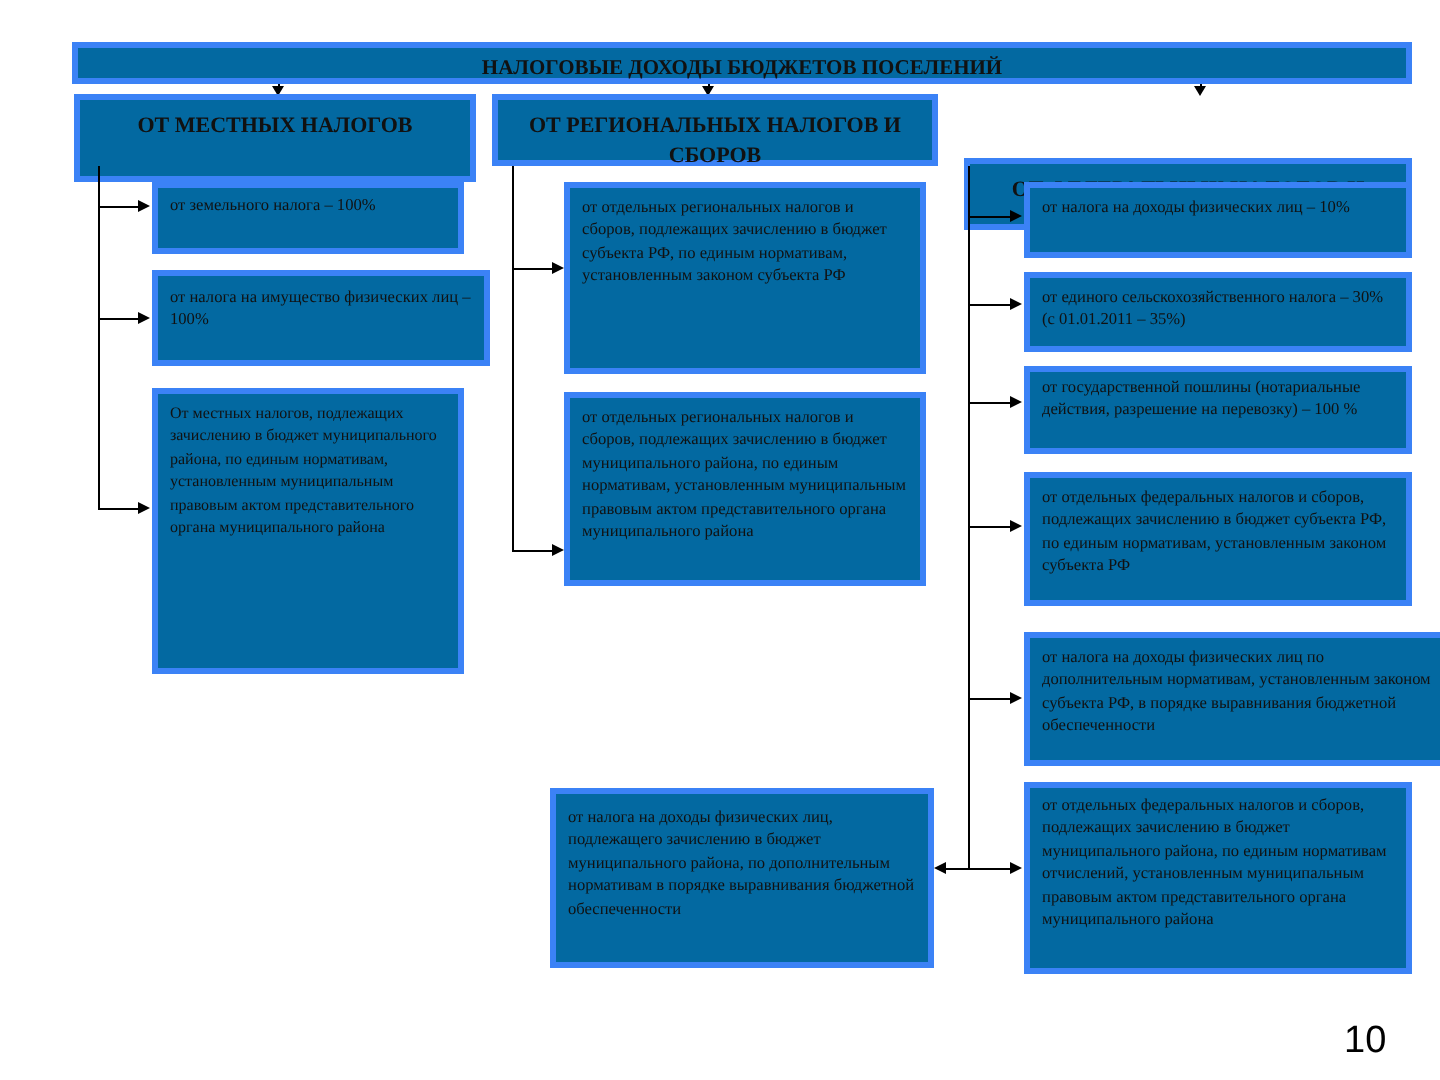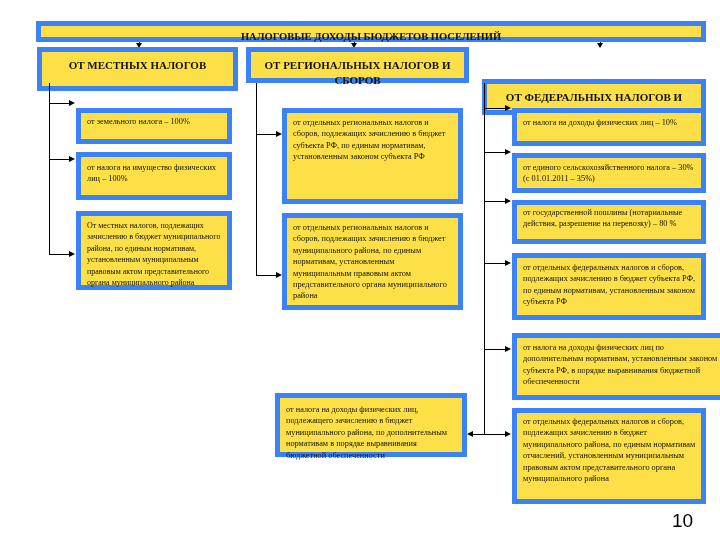--- a/index.html
+++ b/index.html
@@ -4,32 +4,32 @@
 <style>
   html, body { margin: 0; padding: 0; }
   body {
     width: 720px; height: 540px; position: relative; overflow: hidden;
     background: #ffffff;
     font-family: "Liberation Serif", "DejaVu Serif", serif;
     color: #111111;
   }
   .box {
     position: absolute; box-sizing: border-box;
-    border: 5px solid #3b82f6; background: #fde047;
+    border: 3px solid #3b82f6; background: #0369a1;
   }
   .title-box {
     text-align: center; font-weight: bold; font-size: 10.5px; line-height: 14px;
     padding-top: 4px;
   }
   .head-box {
     text-align: center; font-weight: bold; font-size: 11px; line-height: 15px;
     padding: 6px 4px 0 4px;
   }
   .leaf-box {
-    font-size: 8.3px; line-height: 11.4px; padding: 3px 5px 3px 6px; margin-top: 17px;
+    font-size: 8.3px; line-height: 11.4px; padding: 3px 5px 3px 6px;
   }
   .line { position: absolute; background: #000; }
   .v { width: 1px; }
   .h { height: 1px; }
   .arrow-r, .arrow-l, .arrow-d {
     position: absolute; width: 0; height: 0;
   }
   .arrow-r { border-top: 3px solid transparent; border-bottom: 3px solid transparent; border-left: 6px solid #000; }
   .arrow-l { border-top: 3px solid transparent; border-bottom: 3px solid transparent; border-right: 6px solid #000; }
   .arrow-d { border-left: 3px solid transparent; border-right: 3px solid transparent; border-top: 5px solid #000; }
@@ -66,66 +66,66 @@
 <div class="line v" style="left:49px; top:83px; height:171px;"></div>
 
 <div class="line h" style="left:49px; top:103px; width:20px;"></div>
 <div class="arrow-r" style="left:69px; top:100px;"></div>
 <div class="box leaf-box" style="left:76px; top:91px; width:156px; height:36px;">
   <span>от земельного налога – 100%</span>
 </div>
 
 <div class="line h" style="left:49px; top:159px; width:20px;"></div>
 <div class="arrow-r" style="left:69px; top:156px;"></div>
-<div class="box leaf-box" style="left:76px; top:135px; width:156px; height:48px; padding-top:5px;">
+<div class="box leaf-box" style="left:76px; top:135px; width:169px; height:48px; padding-top:5px;">
   <span>от налога на имущество физических лиц – 100%</span>
 </div>
 
 <div class="line h" style="left:49px; top:254px; width:20px;"></div>
 <div class="arrow-r" style="left:69px; top:251px;"></div>
-<div class="box leaf-box" style="left:76px; top:194px; width:156px; height:79px; padding-top:4px; font-size:8px;">
+<div class="box leaf-box" style="left:76px; top:194px; width:156px; height:143px; padding-top:4px; font-size:8px;">
   <span>От местных налогов, подлежащих зачислению в бюджет муниципального района, по единым нормативам, установленным муниципальным правовым актом представительного органа муниципального района</span>
 </div>
 
 <div class="line v" style="left:256px; top:83px; height:192px;"></div>
 
 <div class="line h" style="left:256px; top:134px; width:20px;"></div>
 <div class="arrow-r" style="left:276px; top:131px;"></div>
 <div class="box leaf-box" style="left:282px; top:91px; width:181px; height:96px; padding-top:4px;">
   <span>от отдельных региональных налогов и сборов, подлежащих зачислению в бюджет субъекта РФ, по единым нормативам, установленным законом субъекта РФ</span>
 </div>
 
 <div class="line h" style="left:256px; top:275px; width:20px;"></div>
 <div class="arrow-r" style="left:276px; top:272px;"></div>
 <div class="box leaf-box" style="left:282px; top:196px; width:181px; height:97px; padding-top:4px;">
   <span>от отдельных региональных налогов и сборов, подлежащих зачислению в бюджет муниципального района, по единым нормативам, установленным муниципальным правовым актом представительного органа муниципального района</span>
 </div>
 
-<div class="box leaf-box" style="left:275px; top:376px; width:192px; height:64px; padding-top:6px;">
+<div class="box leaf-box" style="left:275px; top:394px; width:192px; height:90px; padding-top:6px;">
   <span>от налога на доходы физических лиц, подлежащего зачислению в бюджет муниципального района, по дополнительным нормативам в порядке выравнивания бюджетной обеспеченности</span>
 </div>
 
 <div class="line v" style="left:484px; top:83px; height:352px;"></div>
 
 <div class="line h" style="left:484px; top:108px; width:21px;"></div>
 <div class="arrow-r" style="left:505px; top:105px;"></div>
 <div class="box leaf-box" style="left:512px; top:91px; width:194px; height:38px; padding-top:4px;">
   <span>от налога на доходы физических лиц – 10%</span>
 </div>
 
 <div class="line h" style="left:484px; top:152px; width:21px;"></div>
 <div class="arrow-r" style="left:505px; top:149px;"></div>
 <div class="box leaf-box" style="left:512px; top:136px; width:194px; height:40px; padding-top:4px;">
   <span>от единого сельскохозяйственного налога – 30% (с 01.01.2011 – 35%)</span>
 </div>
 
 <div class="line h" style="left:484px; top:201px; width:21px;"></div>
 <div class="arrow-r" style="left:505px; top:198px;"></div>
 <div class="box leaf-box" style="left:512px; top:183px; width:194px; height:44px; padding-top:2px;">
-  <span>от государственной пошлины (нотариальные действия, разрешение на перевозку) – 80 %</span>
+  <span>от государственной пошлины (нотариальные действия, разрешение на перевозку) – 100 %</span>
 </div>
 
 <div class="line h" style="left:484px; top:263px; width:21px;"></div>
 <div class="arrow-r" style="left:505px; top:260px;"></div>
 <div class="box leaf-box" style="left:512px; top:236px; width:194px; height:67px; padding-top:4px;">
   <span>от отдельных федеральных налогов и сборов, подлежащих зачислению в бюджет субъекта РФ, по единым нормативам, установленным законом субъекта РФ</span>
 </div>
 
 <div class="line h" style="left:484px; top:349px; width:21px;"></div>
 <div class="arrow-r" style="left:505px; top:346px;"></div>

